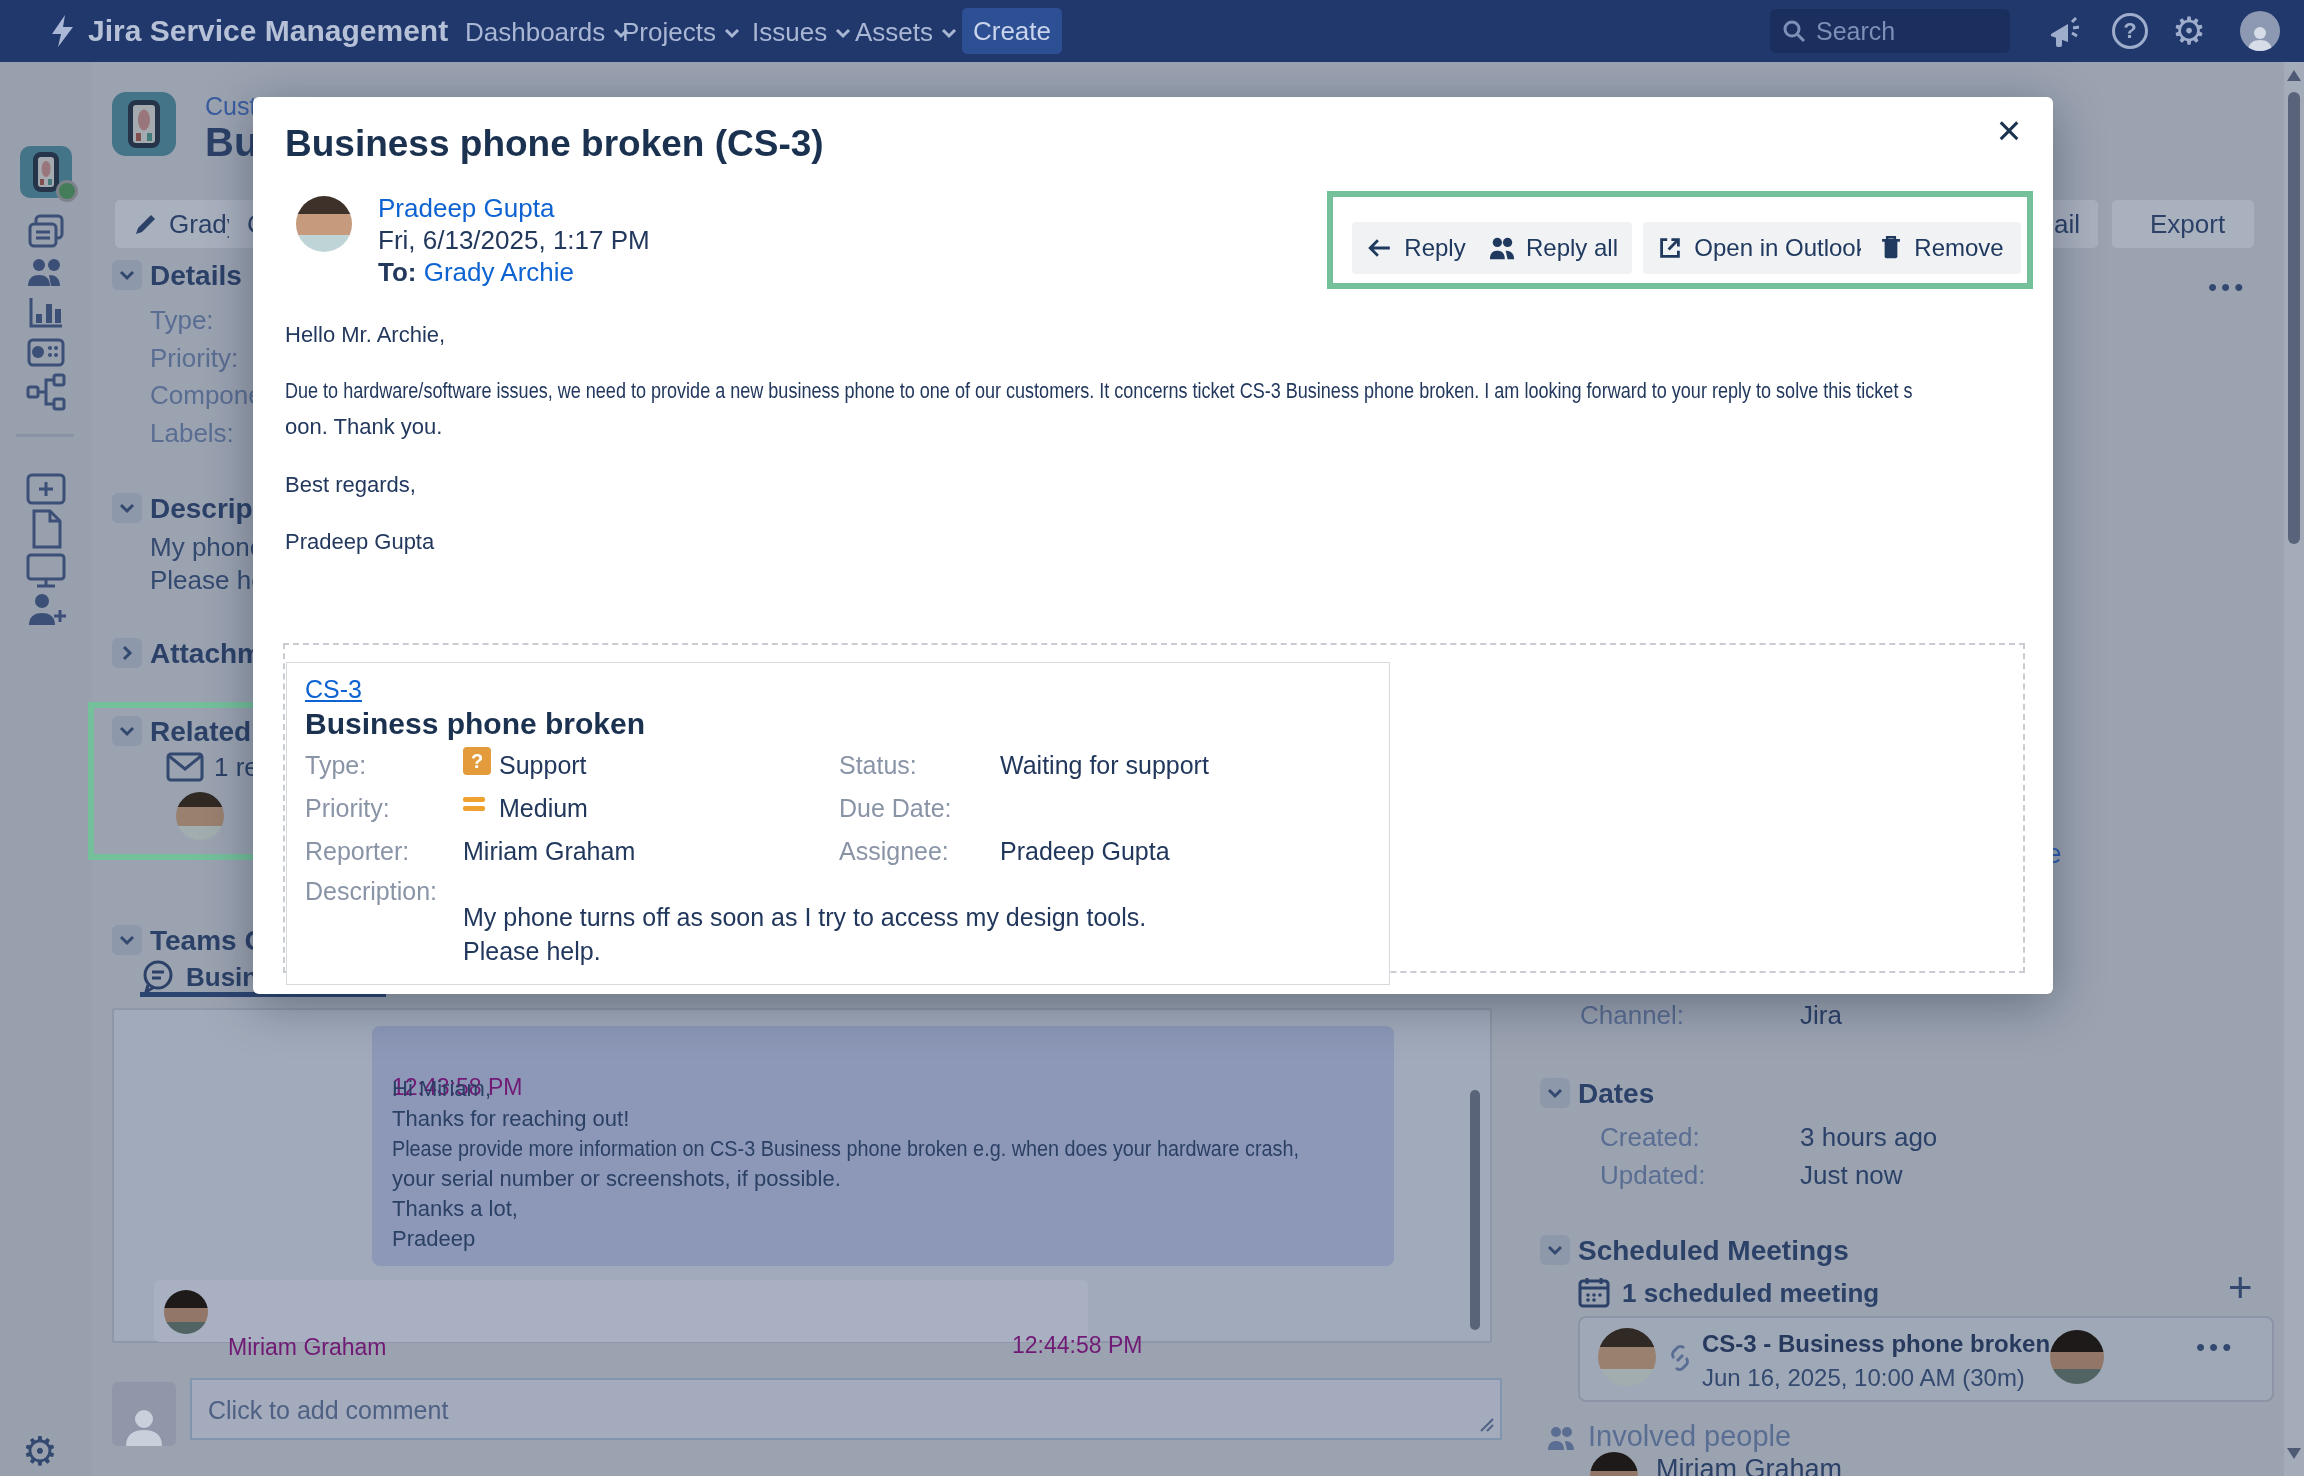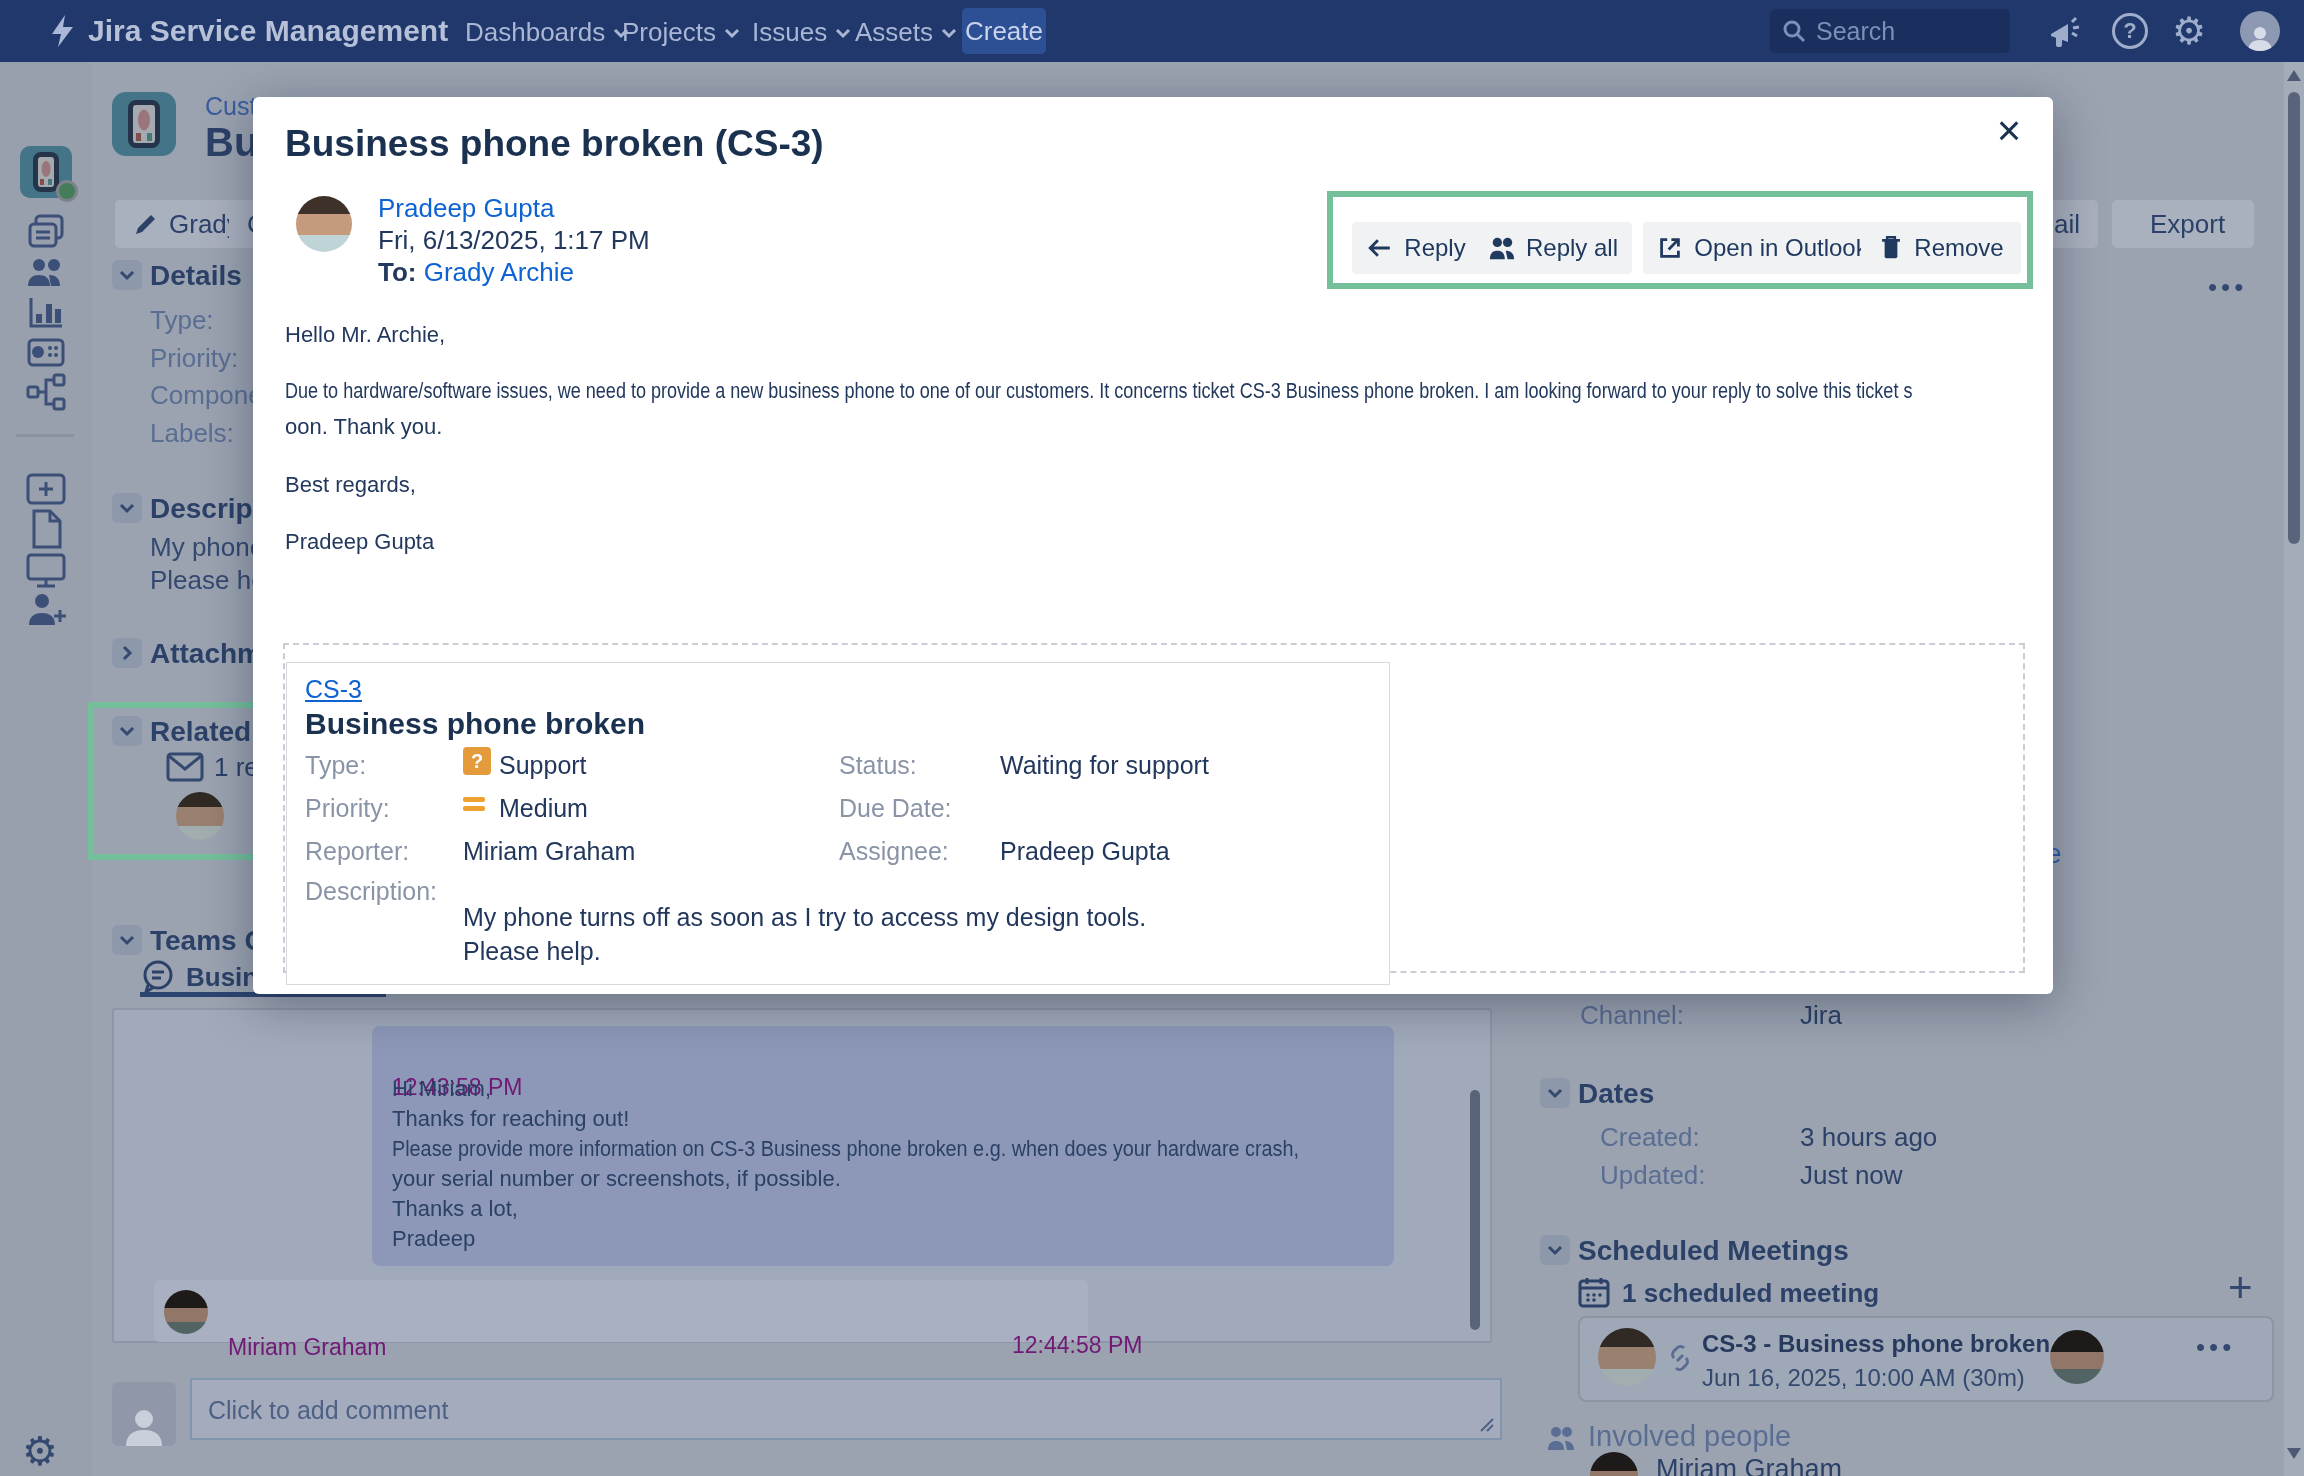--- a/index.html
+++ b/index.html
@@ -5,21 +5,21 @@
   * { margin:0; padding:0; box-sizing:border-box; }
   html,body { width:2304px; height:1476px; overflow:hidden; }
   body { font-family:"Liberation Sans", sans-serif; background:#9ba3b1; position:relative; }
   .abs { position:absolute; }
   .nowrap { white-space:nowrap; }
 
   
   .navbar { position:absolute; left:0; top:0; width:2304px; height:62px; background:#20386b; z-index:30; }
   .nav-title { position:absolute; left:88px; top:14px; font-size:30px; font-weight:600; color:#b6c1d8; white-space:nowrap; }
   .nav-item { position:absolute; top:17px; display:flex; align-items:center; gap:8px; color:#a9b6d4; font-size:26px; cursor:pointer; white-space:nowrap; }
-  .create-btn { position:absolute; left:962px; top:8px; width:84px; height:46px; background:#2d4f93; border-radius:5px; color:#c9d4ec; font-size:26px; display:flex; align-items:center; justify-content:center; }
+  .create-btn { position:absolute; left:962px; top:8px; width:100px; height:46px; background:#2d4f93; border-radius:5px; color:#c9d4ec; font-size:26px; display:flex; align-items:center; justify-content:center; }
   .searchbox { position:absolute; left:1770px; top:9px; width:240px; height:44px; background:#1a2f5e; border-radius:6px; display:flex; align-items:center; padding:0 12px; gap:10px; }
   .searchbox input { background:transparent; border:none; outline:none; color:#aab8d6; font-size:25px; width:170px; font-family:"Liberation Sans", sans-serif; }
   .searchbox input::placeholder { color:#7c8fb6; }
   .help-circle { position:absolute; left:2112px; top:13px; width:36px; height:36px; border:3px solid #9fadcc; border-radius:50%; color:#9fadcc; font-size:22px; font-weight:bold; display:flex; align-items:center; justify-content:center; }
   .nav-gear { position:absolute; left:2172px; top:8px; font-size:38px; color:#9fadcc; line-height:46px; }
   .nav-avatar { position:absolute; left:2240px; top:11px; width:40px; height:40px; border-radius:50%; background:#8d99b3; overflow:hidden; display:flex; align-items:flex-end; justify-content:center; }
 
   
   .sidebar { position:absolute; left:0; top:62px; width:92px; height:1414px; background:#98a0ae; z-index:5; }
   .side-ic { position:absolute; left:24px; width:44px; height:44px; color:#3b4f77; }

